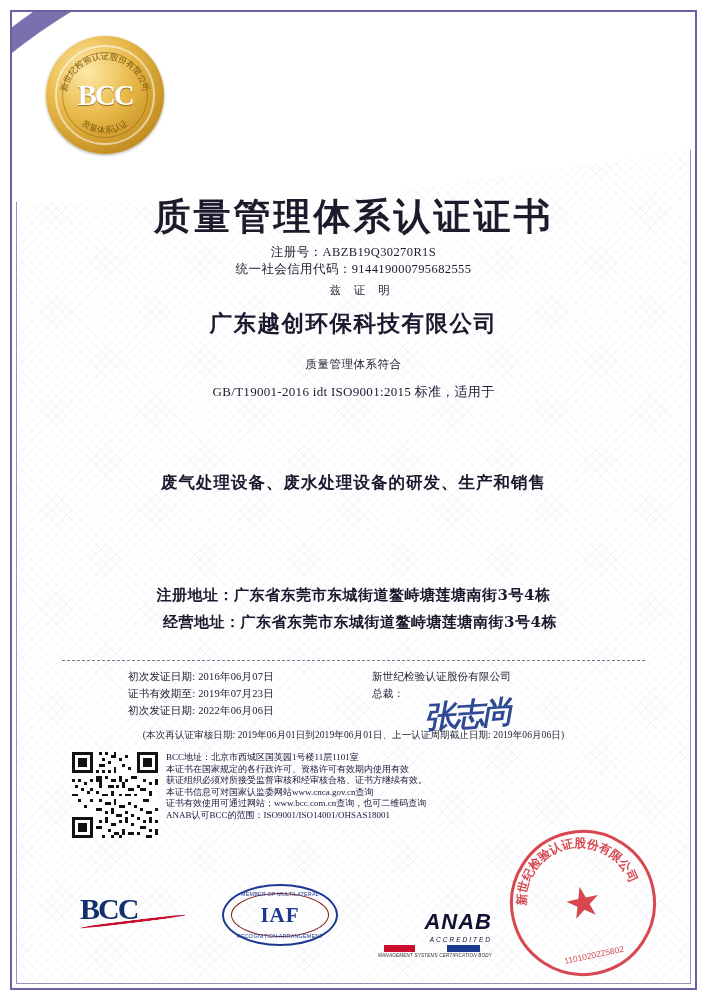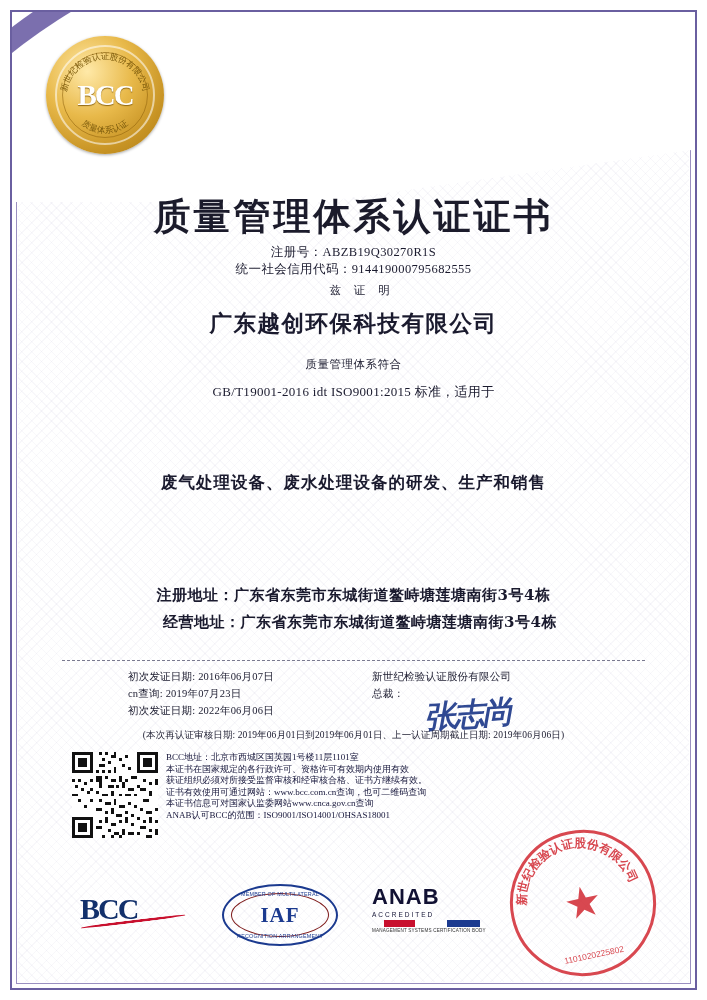--- a/index.html
+++ b/index.html
@@ -339,23 +339,24 @@
     text-align: center;
     font-family: "Liberation Sans", sans-serif;
     font-size: 5.4px;
     color: #1b3a8f;
     letter-spacing: 0.2px;
   }
   .logo-iaf .top-txt { top: 5px; }
   .logo-iaf .bot-txt { bottom: 5px; }
   .logo-anab {
     position: absolute;
-    left: 372px; top: 884px;
+    left: 372px; top: 909px;
     width: 120px; height: 58px;
-    text-align: left;
+    text-align: right;
+    font-style: italic;
   }
   .logo-anab .name {
     font-family: "Liberation Sans", sans-serif;
     font-weight: bold;
     font-size: 22px;
     color: #111133;
     letter-spacing: 1px;
   }
   .logo-anab .sub {
     font-family: "Liberation Sans", sans-serif;
@@ -435,21 +436,21 @@
   </div>
 
   <div class="divider"></div>
 
   <div class="dates">
     <div>
       <span>初次发证日期:</span>
       <span>2016年06月07日</span>
     </div>
     <div>
-      <span>cn查询:</span>
+      <span>证书有效期至:</span>
       <span>2019年07月23日</span>
     </div>
     <div>
       <span>初次发证日期:</span>
       <span>2022年06月06日</span>
     </div>
   </div>
 
   <div class="issuer">
     <div>新世纪检验认证股份有限公司</div>
@@ -569,22 +570,22 @@
         <rect x="13" y="28" width="1" height="1"></rect>
           <rect x="16" y="28" width="1" height="1"></rect>
       </g>
     </svg>
   </div>
 
   <div class="fineprint">
     <div>BCC地址：北京市西城区国英园1号楼11层1101室</div>
     <div>本证书在国家规定的各行政许可、资格许可有效期内使用有效</div>
     <div>获证组织必须对所接受监督审核和经审核合格、证书方继续有效。</div>
+    <div>本证书信息可对国家认监委网站www.cnca.gov.cn查询</div>
     <div>证书有效使用可通过网站：www.bcc.com.cn查询，也可二维码查询</div>
-    <div>本证书信息可对国家认监委网站www.cnca.gov.cn查询</div>
     <div>ANAB认可BCC的范围：ISO9001/ISO14001/OHSAS18001</div>
   </div>
 
   <div class="red-stamp">
     <svg viewBox="0 0 140 140" width="134" height="134">
       <defs>
         <path id="redArc" d="M 14,70 A 56,56 0 1 1 126,70"></path>
       </defs>
       <text><textPath href="#redArc" startOffset="50%" text-anchor="middle">新世纪检验认证股份有限公司</textPath></text>
     </svg>

